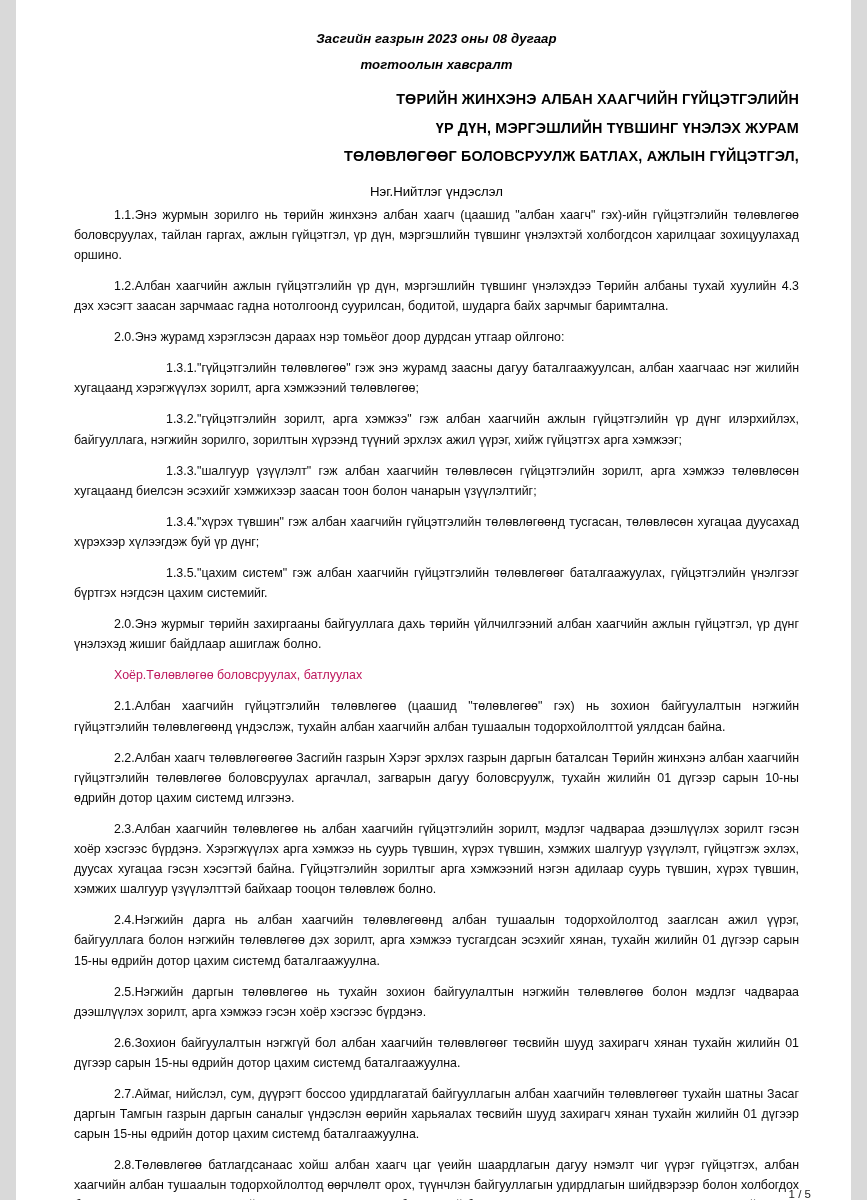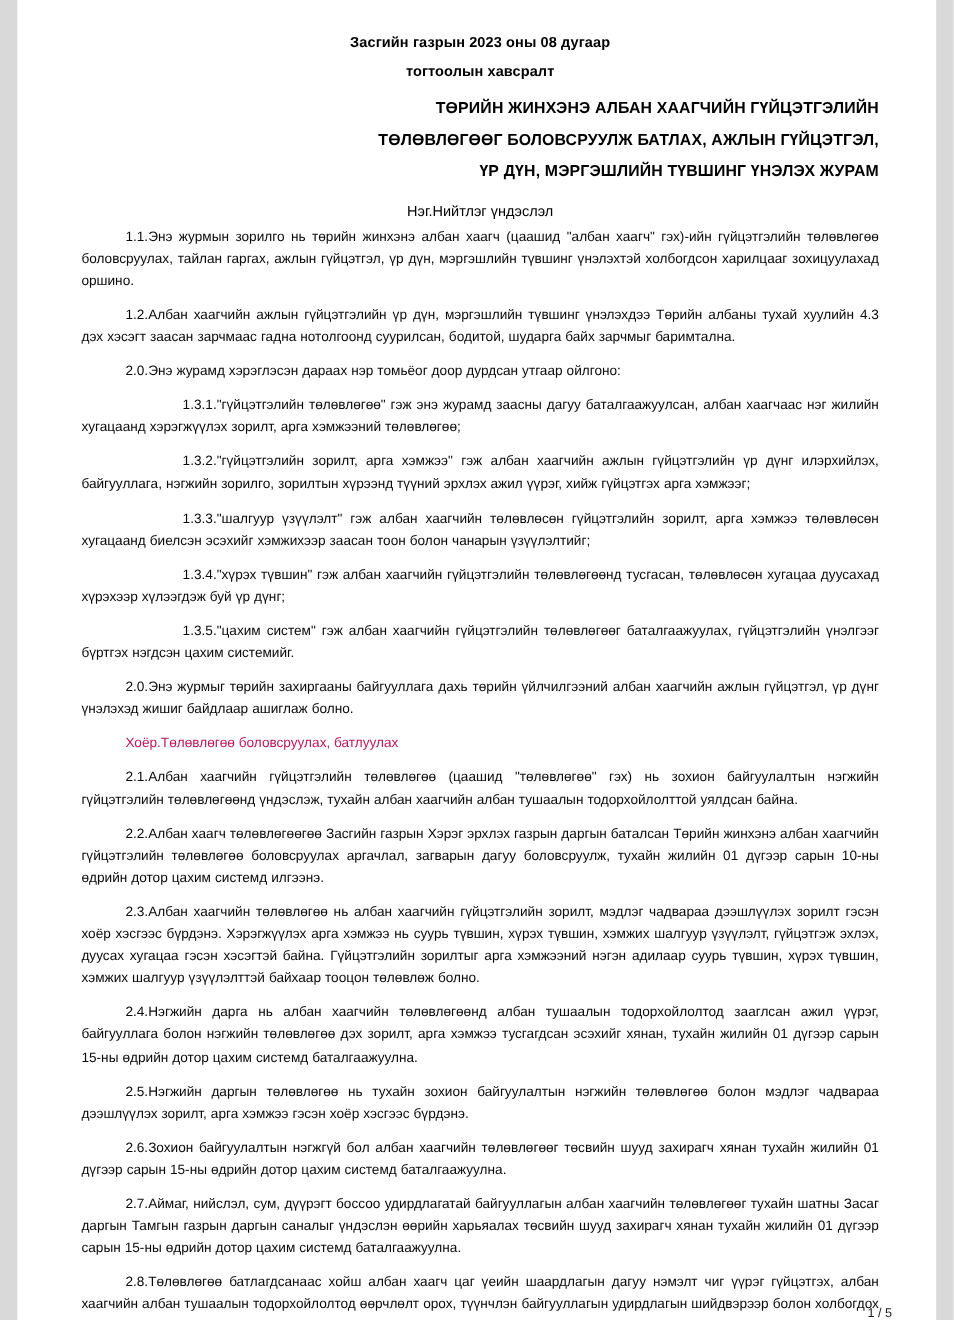--- a/index.html
+++ b/index.html
@@ -32,20 +32,21 @@
   .doc-head {
     text-align: center;
     font-weight: bold;
     font-size: 13.2px;
     line-height: 1.95;
     color: #000;
     letter-spacing: 0.1px;
   }
   .doc-head .line {
     display: block;
+    font-style: italic;
   }
   .doc-title {
     text-align: right;
     font-weight: bold;
     font-size: 14.4px;
     line-height: 1.95;
     color: #000;
     margin-top: 8px;
     letter-spacing: 0.15px;
   }
@@ -113,22 +114,22 @@
 
   <div class="sheet">
 
     <div class="doc-head">
       <span class="line">Засгийн газрын 2023 оны 08 дугаар</span>
       <span class="line">тогтоолын хавсралт</span>
     </div>
 
     <div class="doc-title">
       <span class="line">ТӨРИЙН ЖИНХЭНЭ АЛБАН ХААГЧИЙН ГҮЙЦЭТГЭЛИЙН</span>
+      <span class="line">ҮР ДҮН, МЭРГЭШЛИЙН ТҮВШИНГ ҮНЭЛЭХ ЖУРАМ</span>
       <span class="line">ТӨЛӨВЛӨГӨӨГ БОЛОВСРУУЛЖ БАТЛАХ, АЖЛЫН ГҮЙЦЭТГЭЛ,</span>
-      <span class="line">ҮР ДҮН, МЭРГЭШЛИЙН ТҮВШИНГ ҮНЭЛЭХ ЖУРАМ</span>
     </div>
 
     <div class="section-head">Нэг.Нийтлэг үндэслэл</div>
 
     <p class="para">1.1.Энэ журмын зорилго нь төрийн жинхэнэ албан хаагч (цаашид "албан хаагч" гэх)-ийн гүйцэтгэлийн төлөвлөгөө боловсруулах, тайлан гаргах, ажлын гүйцэтгэл, үр дүн, мэргэшлийн түвшинг үнэлэхтэй холбогдсон харилцааг зохицуулахад оршино.</p>
     <p class="para">1.2.Албан хаагчийн ажлын гүйцэтгэлийн үр дүн, мэргэшлийн түвшинг үнэлэхдээ Төрийн албаны тухай хуулийн 4.3 дэх хэсэгт заасан зарчмаас гадна нотолгоонд суурилсан, бодитой, шударга байх зарчмыг баримтална.</p>
     <p class="para">2.0.Энэ журамд хэрэглэсэн дараах нэр томьёог доор дурдсан утгаар ойлгоно:</p>
     <p class="para sub">1.3.1."гүйцэтгэлийн төлөвлөгөө" гэж энэ журамд заасны дагуу баталгаажуулсан, албан хаагчаас нэг жилийн хугацаанд хэрэгжүүлэх зорилт, арга хэмжээний төлөвлөгөө;</p>
     <p class="para sub">1.3.2."гүйцэтгэлийн зорилт, арга хэмжээ" гэж албан хаагчийн ажлын гүйцэтгэлийн үр дүнг илэрхийлэх, байгууллага, нэгжийн зорилго, зорилтын хүрээнд түүний эрхлэх ажил үүрэг, хийж гүйцэтгэх арга хэмжээг;</p>
     <p class="para sub">1.3.3."шалгуур үзүүлэлт" гэж албан хаагчийн төлөвлөсөн гүйцэтгэлийн зорилт, арга хэмжээ төлөвлөсөн хугацаанд биелсэн эсэхийг хэмжихээр заасан тоон болон чанарын үзүүлэлтийг;</p>

